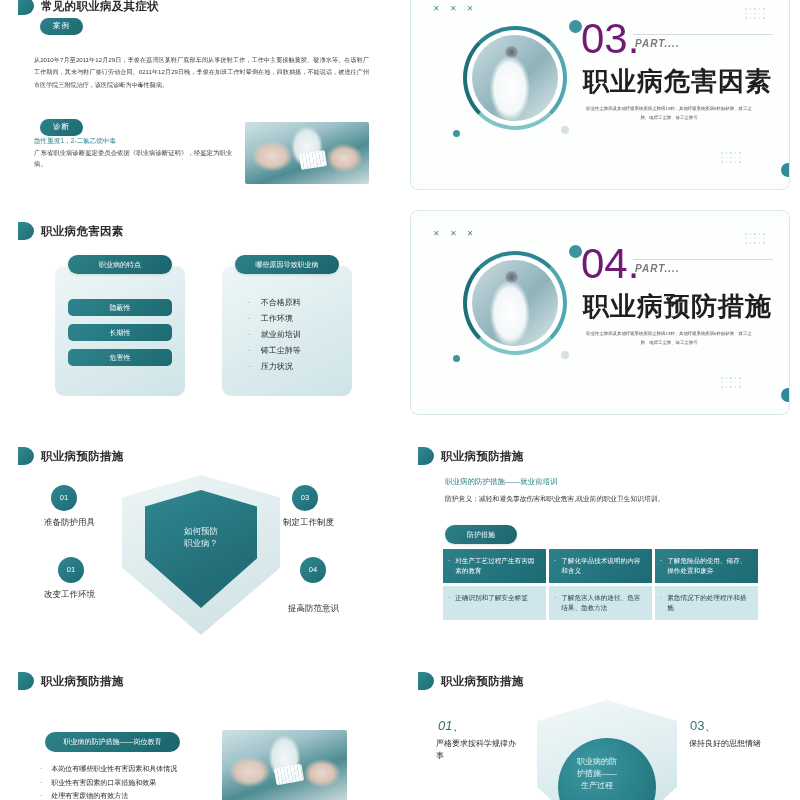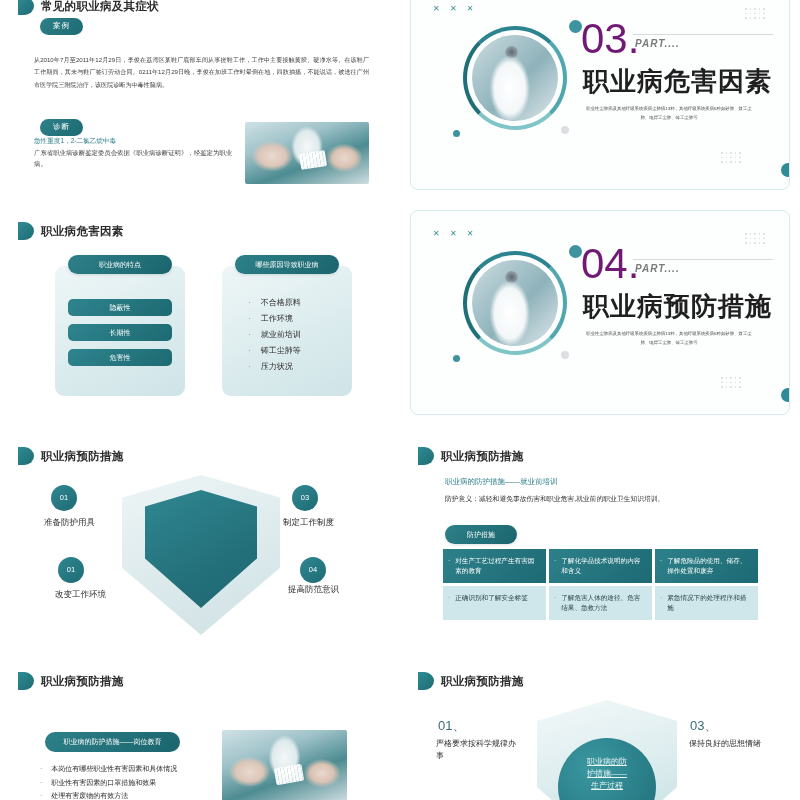--- a/index.html
+++ b/index.html
@@ -91,23 +91,23 @@
   .shield-in{ position:absolute; left:145px; top:65px; width:112px; height:118px;
     background:linear-gradient(150deg,#2f8791 0%,#24717b 60%,#1e6670 100%);
     clip-path:polygon(50% 0%,100% 14%,100% 58%,50% 100%,0% 58%,0% 14%);
     border-radius:12px; }
   .shield-txt{ position:absolute; left:145px; top:100px; width:112px; text-align:center;
     color:#e8f3f4; font-size:8.5px; line-height:1.45; }
   .num-badge{ position:absolute; width:26px;height:26px;border-radius:50%; color:#fff; font-size:7.5px;
     text-align:center; line-height:26px; background:linear-gradient(140deg,#2f8791,#1e6b74); }
   .num-lab{ position:absolute; font-size:8.5px; color:#2a2a2a; white-space:nowrap;text-align:center; }
   .s5-n1{ left:51px; top:60px;} .s5-l1{ left:44px; top:92px;}
-  .s5-n2{ left:58px; top:132px;} .s5-l2{ left:55px; top:164px;}
+  .s5-n2{ left:58px; top:132px;} .s5-l2{ left:44px; top:164px;}
   .s5-n3{ left:292px; top:60px;} .s5-l3{ left:283px; top:92px;}
-  .s5-n4{ left:300px; top:132px;} .s5-l4{ left:288px; top:159px;font-family:Liberation Mono, monospace;}
+  .s5-n4{ left:300px; top:132px;} .s5-l4{ left:288px; top:178px;font-family:Liberation Mono, monospace;}
 
   
   .s6-h{ position:absolute; left:45px; top:52px; font-size:7.5px; color:#2d7f89; }
   .s6-sub{ position:absolute; left:45px; top:69px; font-size:6.8px; color:#333; }
   .s6-cap{ left:45px; top:100px; width:72px; position:absolute; }
   .s6-grid{ position:absolute; left:43px; top:124px; width:315px;
     display:grid; grid-template-columns:repeat(3,1fr); gap:3px; }
   .cell{ padding:7px 6px 7px 5px; font-size:6.6px; line-height:1.5; display:flex; gap:5px; min-height:31px;}
   .cell .b{ color:#888; }
   .cell.dark{ background:linear-gradient(135deg,#2d808a,#1d6a73); color:#fff; }
@@ -131,25 +131,25 @@
   .s7-img::after{ content:""; position:absolute; left:42%; top:50%; width:28px; height:17px;
     background:repeating-linear-gradient(90deg,#ffffff 0 2.6px,#dfe7ea 2.6px 3.4px); border-radius:2px;
     transform:rotate(-10deg); opacity:.95; }
 
   
   .s8-shield{ position:absolute; left:137px; top:50px; width:140px; height:150px;
     background:linear-gradient(165deg,#f2f8f9 0%,#dcecee 50%,#bfdde1 100%);
     clip-path:polygon(50% 0%,100% 14%,100% 58%,50% 100%,0% 58%,0% 14%); border-radius:14px;}
   .s8-circ{ position:absolute; left:158px; top:88px; width:98px; height:98px; border-radius:50%;
     background:radial-gradient(circle at 35% 30%,#3b98a1 0%,#2a7f89 55%,#1f6b75 100%); }
-  .s8-circ-txt{ position:absolute; left:158px; top:106px; width:98px; text-align:center; color:#e9f4f5;
-    font-size:8px; line-height:1.5;text-decoration:underline;}
+  .s8-circ-txt{ position:absolute; left:148px; top:106px; width:98px; text-align:center; color:#e9f4f5;
+    font-size:8px; line-height:1.5;}
   .s8-num{ position:absolute; font-size:13px; color:#3a6d75; }
   .s8-lab{ position:absolute; font-size:8px; color:#2a2a2a; line-height:1.55; }
-  .s8-n1{ left:38px; top:67px;} .s8-t1{ left:36px; top:88px; width:80px;}
+  .s8-n1{ left:38px; top:67px;font-style:italic;} .s8-t1{ left:36px; top:88px; width:80px;}
   .s8-n3{ left:290px; top:67px;} .s8-t3{ left:289px; top:88px; width:80px;}
 </style>
 </head>
 <body>
 
 <div id="grid">
 
   <div class="slide s1">
     <div class="slide-head">
       <div class="head-disc"></div>
@@ -292,20 +292,21 @@
     </div>
   </div>
 
   <div class="slide s5">
     <div class="slide-head">
       <div class="head-disc"></div>
       <div class="head-title">职业病预防措施</div>
     </div>
     <div class="shield-out"></div>
     <div class="shield-in"></div>
+    <div class="shield-txt">如何预防<br>职业病？</div>
     <div class="num-badge s5-n1">01</div>
     <div class="num-lab s5-l1">准备防护用具</div>
     <div class="num-badge s5-n2">01</div>
     <div class="num-lab s5-l2">改变工作环境</div>
     <div class="num-badge s5-n3">03</div>
     <div class="num-lab s5-l3">制定工作制度</div>
     <div class="num-badge s5-n4">04</div>
     <div class="num-lab s5-l4">提高防范意识</div>
   </div>
 

